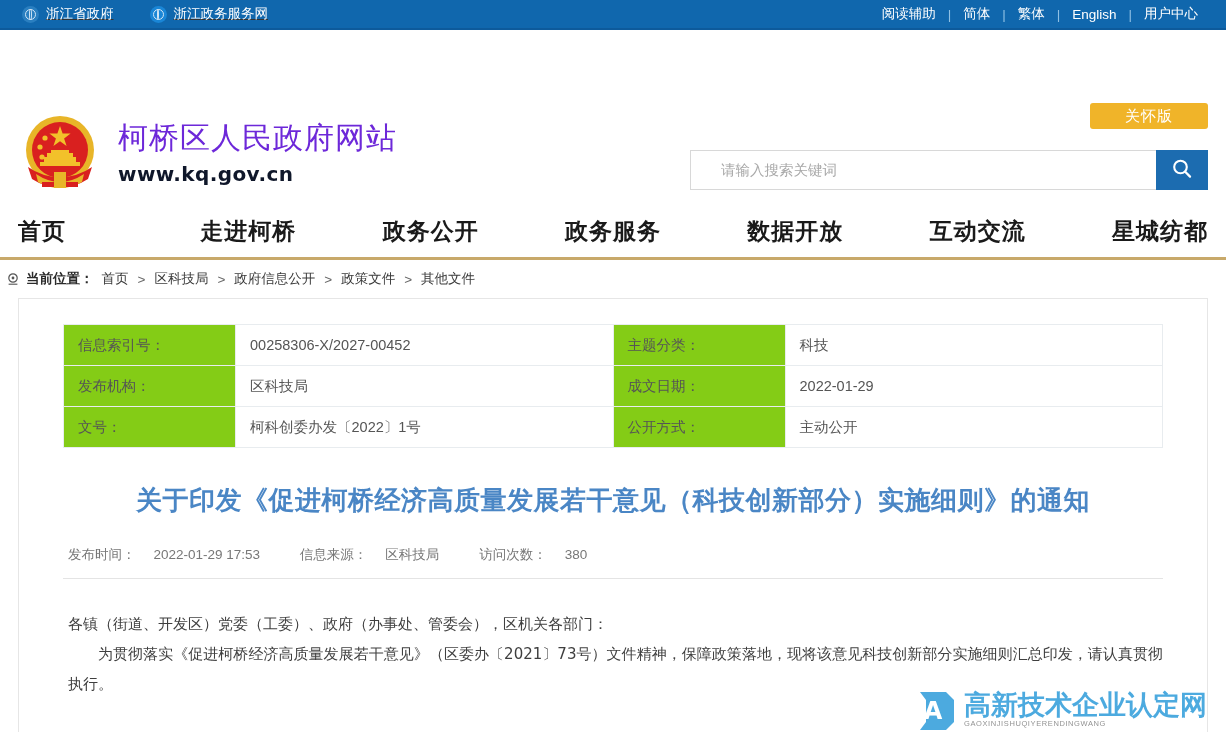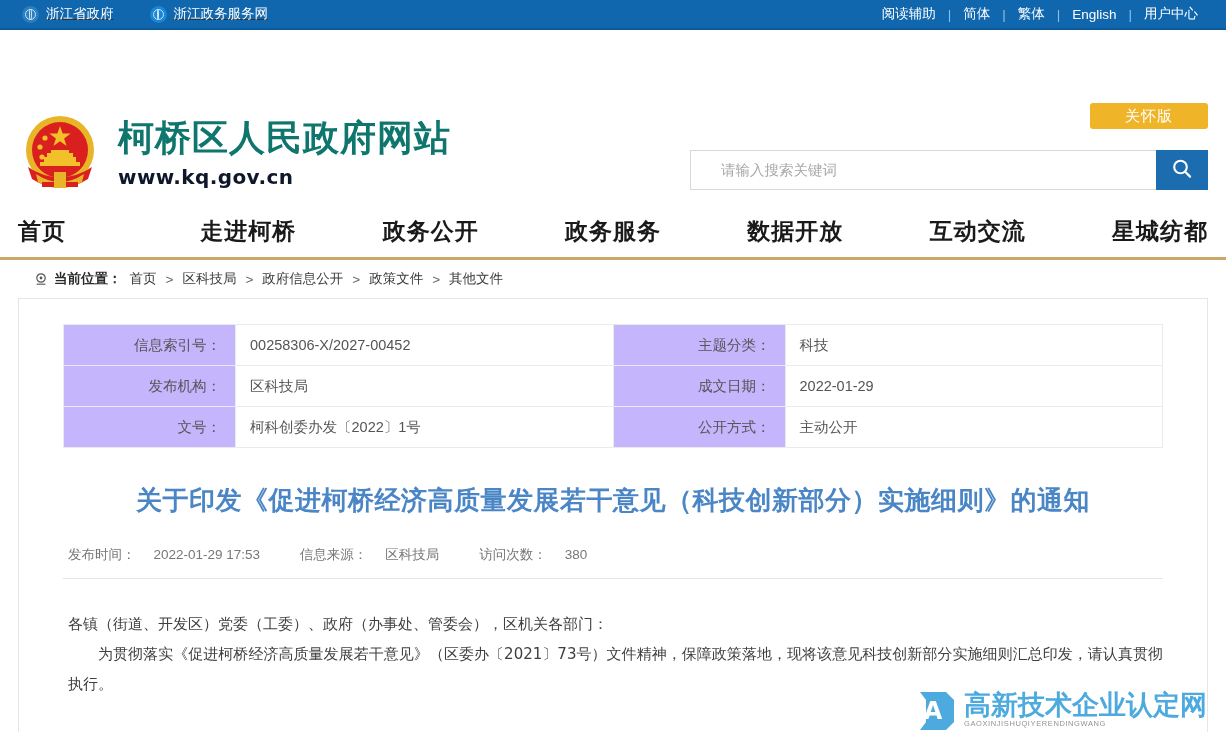--- a/index.html
+++ b/index.html
@@ -100,23 +100,23 @@
   }
   .emblem {
     width: 80px;
     height: 82px;
     position: relative;
     flex: 0 0 auto;
   }
   .emblem svg { display:block; }
   .brand-text { line-height: 1; }
   .brand-title {
-    font-size: 36px;
-    font-weight: bold;
-    color: #0f766e;
+    font-size: 30px;
+    font-weight: normal;
+    color: #6d28d9;
     letter-spacing: 1px;
     font-family: "DejaVu Sans", "Liberation Sans", sans-serif;
   }
   .brand-url {
     margin-top: 11px;
     font-size: 20px;
     font-weight: bold;
     color: #0f172a;
     letter-spacing: 0.4px;
     font-family: "DejaVu Sans", "Liberation Sans", sans-serif;
@@ -195,21 +195,21 @@
     white-space: nowrap;
     font-family: "DejaVu Sans", "Liberation Sans", sans-serif;
   }
   .nav-item:last-child { text-align: right; flex: 0 0 auto; }
 
   
   .crumbbar {
     height: 38px;
     display: flex;
     align-items: center;
-    padding-left: 34px;
+    padding-left: 6px;
     font-size: 13.5px;
     color: #333;
     gap: 0;
   }
   .crumb-pin {
     display: inline-flex;
     margin-right: 6px;
   }
   .crumb-label {
     font-weight: bold;
@@ -244,22 +244,22 @@
   table.info td {
     border: 1px solid #e8ecef;
     height: 41px;
     padding: 0 14px;
     color: #555;
     box-sizing: border-box;
     overflow: hidden;
     white-space: nowrap;
   }
   td.lbl {
-    background: #c4b5fd;
-    text-align: right;
+    background: #84cc16;
+    text-align: left;
     color: #5a5a5a;
     width: 172px;
   }
   td.val {
     background: #ffffff;
     color: #555;
   }
 
   
   .doc-title {

